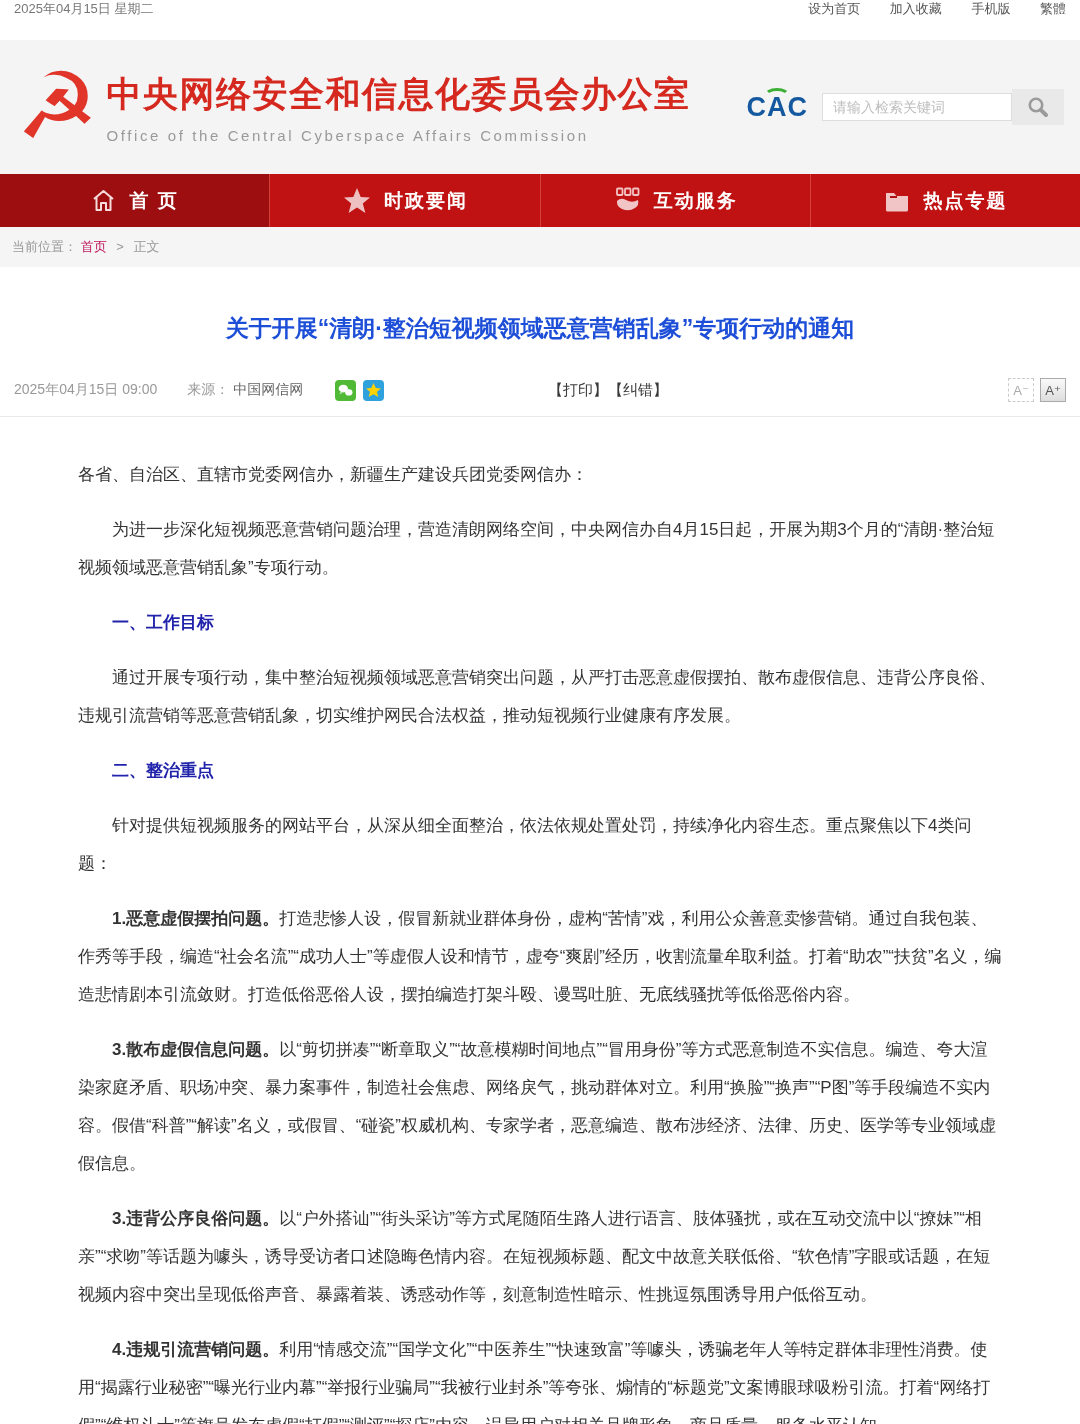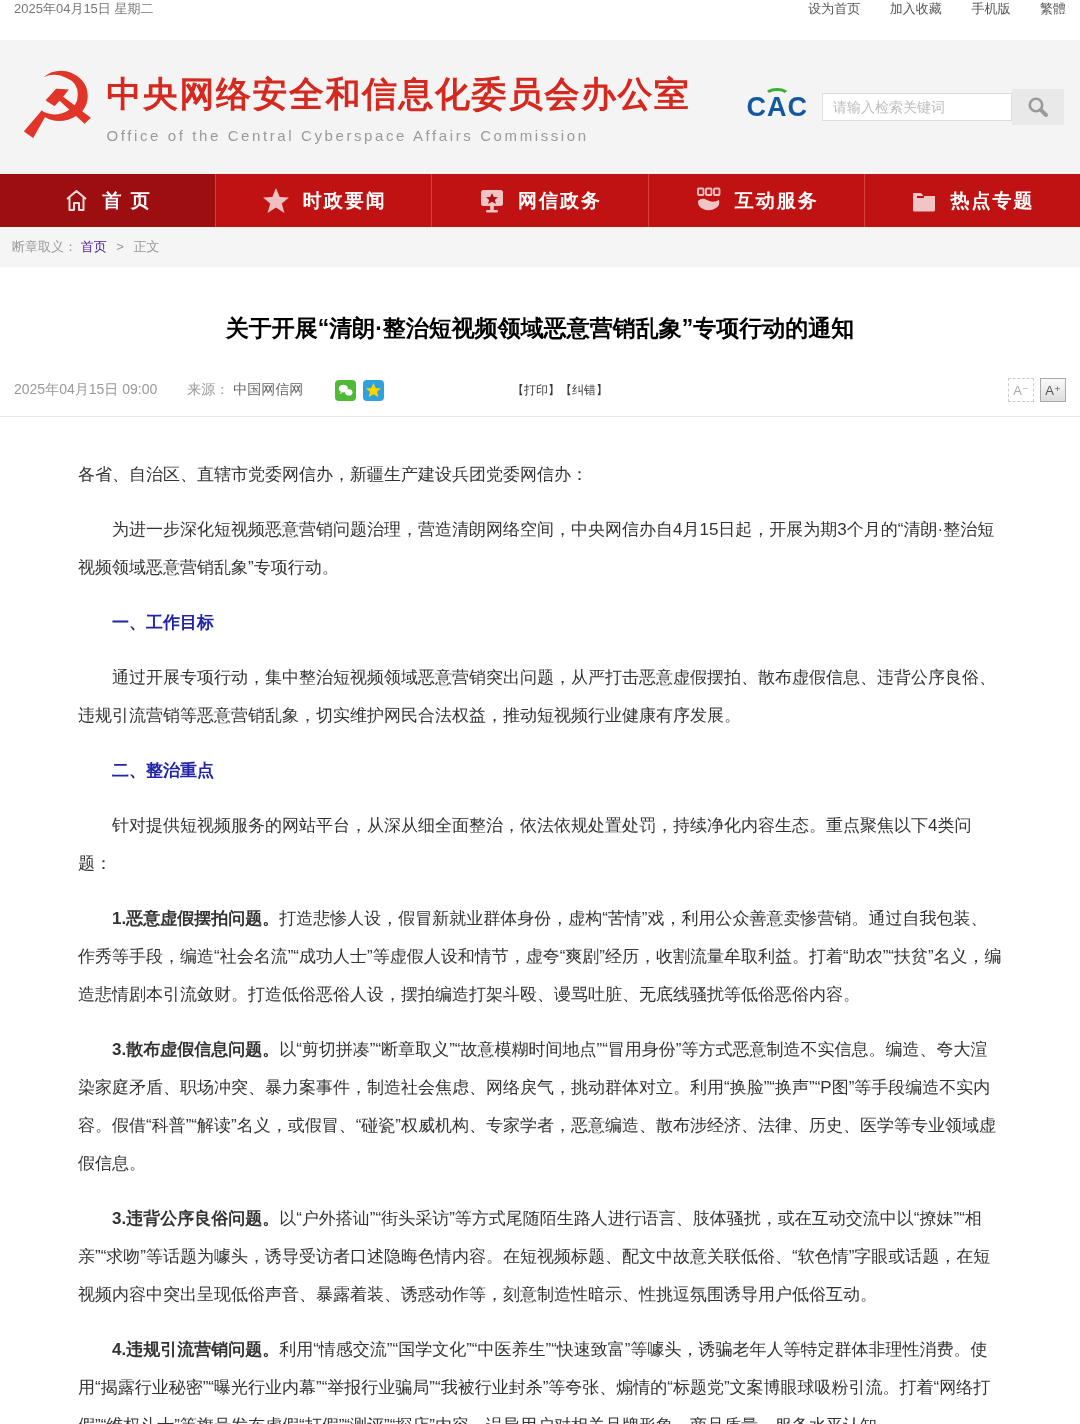--- a/index.html
+++ b/index.html
@@ -24,33 +24,33 @@
 
   
   .nav { display:flex; background:#c01212; height:53px; }
   .nav-item { flex:1; display:flex; align-items:center; justify-content:center; gap:12px; color:#fff; font-size:19px; font-weight:bold; letter-spacing:2px; cursor:pointer; border-left:1px solid #d4413b; }
   .nav-item:first-child { border-left:none; }
   .nav-item.active { background:#9d0e10; }
   .nav-item svg { display:block; }
 
   
   .breadcrumb { background:#f5f5f5; padding:11px 12px; font-size:13px; color:#999; }
-  .breadcrumb .bc-link { color:#4c1d95; cursor:pointer; }
+  .breadcrumb .bc-link { color:#be185d; cursor:pointer; }
   .breadcrumb .bc-sep { margin:0 6px; color:#999; }
 
   
   .content { background:#fff; padding-bottom:14px; }
-  .article-title { text-align:center; font-size:23px; font-weight:bold; color:#000000; padding:46px 80px 26px; }
+  .article-title { text-align:center; font-size:23px; font-weight:bold; color:#1d4ed8; padding:46px 80px 26px; }
   .meta-row { position:relative; display:flex; align-items:center; padding:8px 14px 14px; border-bottom:1px solid #e8e8e8; font-size:14px; color:#999; }
   .meta-datetime { margin-right:30px; }
   .meta-source-label { margin-right:4px; }
   .meta-source { color:#666; margin-right:32px; }
   .share { display:flex; gap:7px; }
   .share span { display:inline-flex; cursor:pointer; }
-  .meta-print { position:absolute; left:560px; transform:translateX(-50%); color:#3a3a3a; font-size:12px; }
+  .meta-print { position:absolute; left:608px; transform:translateX(-50%); color:#3a3a3a; font-size:15px; }
   .meta-print b { cursor:pointer; font-weight:normal; }
   .font-controls { margin-left:auto; display:flex; gap:6px; }
   .fbtn { width:26px; height:24px; display:flex; align-items:center; justify-content:center; font-size:13px; cursor:pointer; }
   .fbtn.smaller { border:1px dashed #ccc; color:#aaa; background:#fff; }
   .fbtn.larger { border:1px solid #aaa; color:#555; background:linear-gradient(#fafafa,#ddd); }
 
   .article-body { padding:22px 78px 0; font-size:17px; line-height:38px; color:#333; }
   .article-body p { margin:17px 0; }
   .p-address { text-indent:0; }
   .p-plain, .p-item { text-indent:2em; }
@@ -97,48 +97,39 @@
     </svg>
     <span>首 页</span>
   </div>
   <div class="nav-item">
     <svg width="30" height="30" viewBox="0 0 30 30">
       <path d="M15 2 L18.7 11 L28 11.4 L20.8 17.4 L23.4 27 L15 21.6 L6.6 27 L9.2 17.4 L2 11.4 L11.3 11 Z" fill="#efc0c2"></path>
     </svg>
     <span>时政要闻</span>
   </div>
   <div class="nav-item">
-    <svg width="28" height="28" viewBox="0 0 28 28">
-      <rect x="3" y="3" width="22" height="16" rx="2.5" fill="#f1c4c6"></rect>
-      <path d="M14 6 L15.8 10 L20 10.2 L16.8 12.9 L18 17 L14 14.7 L10 17 L11.2 12.9 L8 10.2 L12.2 10 Z" fill="#b01011"></path>
-      <rect x="12.2" y="19" width="3.6" height="4" fill="#f1c4c6"></rect>
-      <rect x="8" y="23" width="12" height="2.4" rx="1.2" fill="#f1c4c6"></rect>
-    </svg>
-    <span>网信政务</span>
-  </div>
-  <div class="nav-item">
     <svg width="29" height="29" viewBox="0 0 29 29">
       <rect x="4" y="2.5" width="5.5" height="6.5" rx="1" fill="none" stroke="#f1c4c6" stroke-width="1.8"></rect>
       <rect x="12" y="2.5" width="5.5" height="6.5" rx="1" fill="none" stroke="#f1c4c6" stroke-width="1.8"></rect>
       <rect x="20" y="2.5" width="5.5" height="6.5" rx="1" fill="none" stroke="#f1c4c6" stroke-width="1.8"></rect>
       <path d="M4 15 q4 -4 9 -1 q6 3.5 12 0 q1.5 5 -3 8 q-6 4 -13 1 q-5.5 -2.5 -5 -8 Z" fill="#f1c4c6"></path>
     </svg>
     <span>互动服务</span>
   </div>
   <div class="nav-item">
     <svg width="28" height="28" viewBox="0 0 28 28">
       <path d="M3 6 h8 l2.5 3 H25 v14 a1.5 1.5 0 0 1 -1.5 1.5 h-19 A1.5 1.5 0 0 1 3 23 Z" fill="#f1c4c6"></path>
       <path d="M7 9 h7 v2 H7 Z" fill="#b01011"></path>
     </svg>
     <span>热点专题</span>
   </div>
 </div>
 
 <div class="breadcrumb">
-  <span>断章取义：</span>
+  <span>当前位置：</span>
   <span class="bc-link">首页</span>
   <span class="bc-sep">&gt;</span>
   <span>正文</span>
 </div>
 
 <div class="content">
   <h1 class="article-title">关于开展“清朗·整治短视频领域恶意营销乱象”专项行动的通知</h1>
 
   <div class="meta-row">
     <span class="meta-datetime">2025年04月15日 09:00</span>

